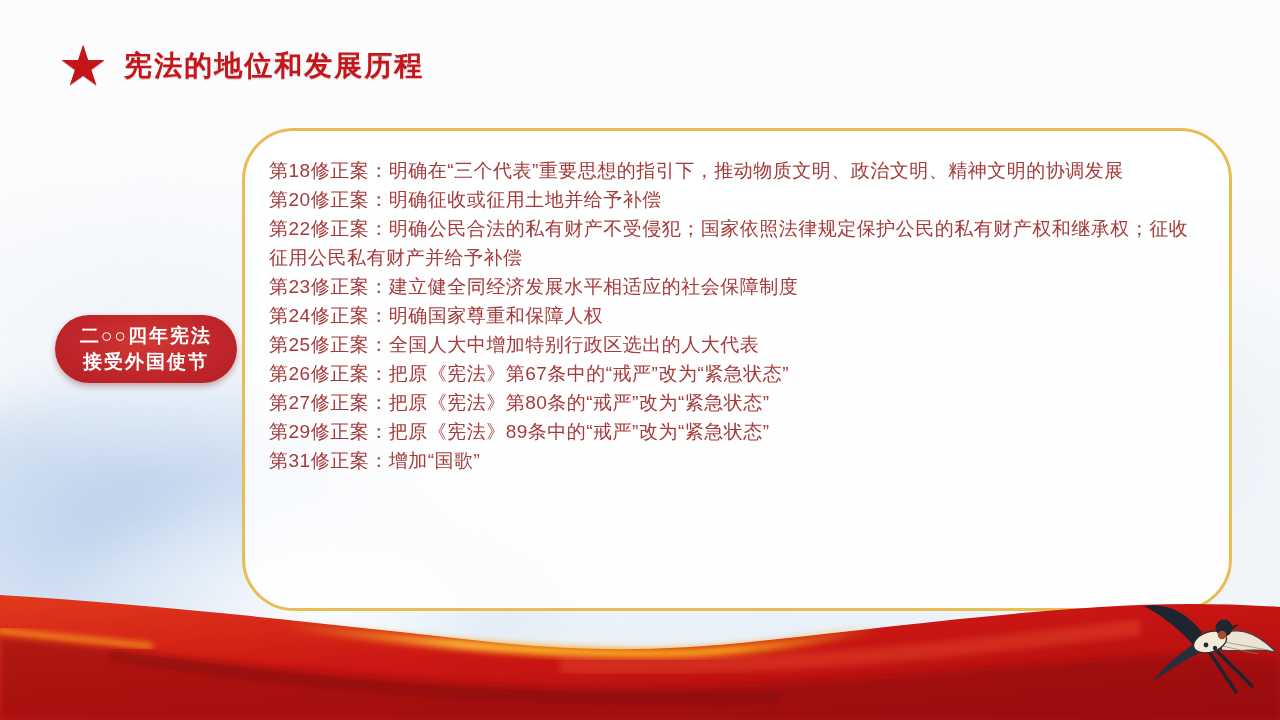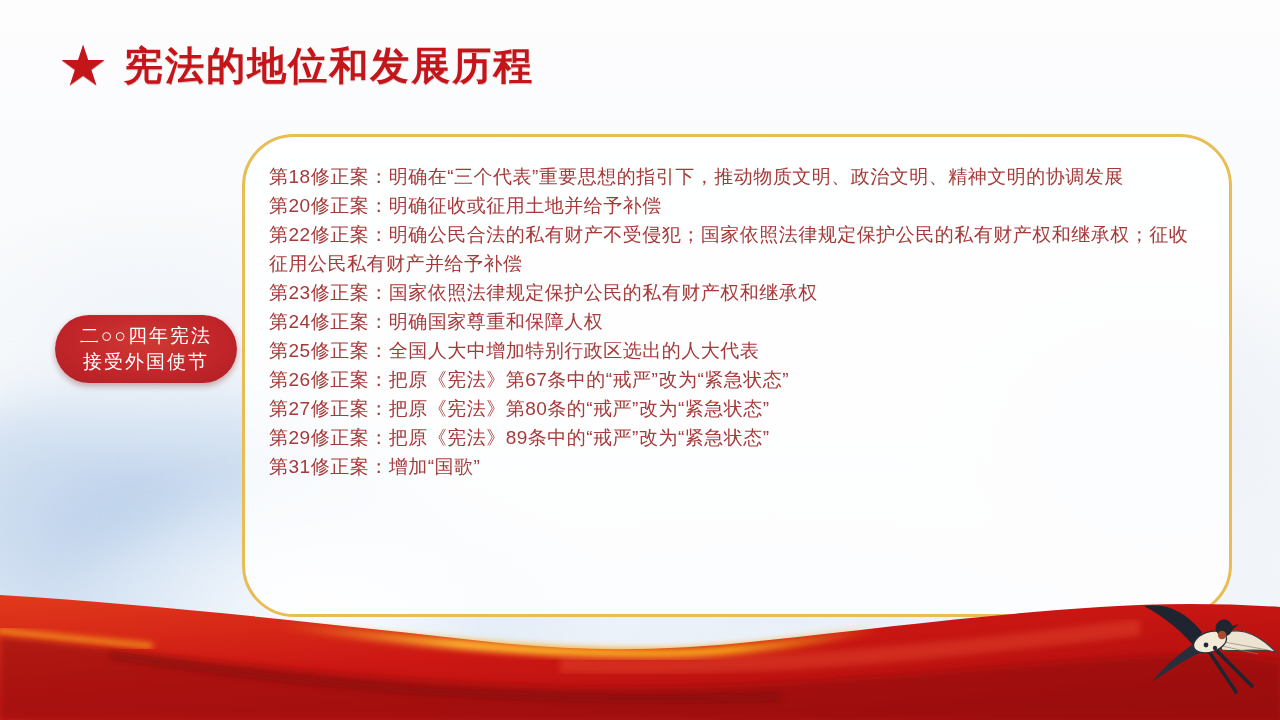--- a/index.html
+++ b/index.html
@@ -21,43 +21,43 @@
     background:radial-gradient(ellipse at 50% 50%, rgba(238,244,250,.9) 0%, rgba(248,250,253,0) 75%); }
   .cloud.c4{ right:-80px; top:260px; width:420px; height:320px;
     background:radial-gradient(ellipse at 50% 50%, rgba(225,233,244,.6) 0%, rgba(245,248,252,0) 75%); }
   .cloud.c5{ left:420px; top:520px; width:700px; height:220px;
     background:radial-gradient(ellipse at 50% 50%, rgba(228,237,247,.65) 0%, rgba(248,250,253,0) 78%); }
 
   
   .header{ position:absolute; left:58px; top:38px; display:flex; align-items:center; gap:16px; }
   .star{ font-size:56px; line-height:56px; color:#c4161a;
     text-shadow:0 1px 0 rgba(140,10,10,.35); }
-  .title{ font-size:39px; line-height:52px; font-weight:900; color:#c4161a;
+  .title{ font-size:28px; line-height:52px; font-weight:900; color:#c4161a;
     letter-spacing:2px; text-shadow:0 1px 1px rgba(150,15,15,.3); }
 
   
   .panel{
-    position:absolute; left:242px; top:134px; width:990px; height:483px;
+    position:absolute; left:242px; top:128px; width:990px; height:483px;
     background:rgba(255,255,255,.82);
     border:3px solid #e9bd55; border-radius:52px;
     padding:25px 26px 0 24px;
   }
   .panel .line{
     font-size:19px; line-height:29px; color:#a63a3a;
     letter-spacing:.5px; white-space:normal;
   }
 
   
   .badge{
     position:absolute; left:55px; top:315px; width:182px; height:68px;
     background:radial-gradient(ellipse at 50% 40%, #cf3a34 0%, #c2262a 55%, #b01f24 100%);
     border-radius:34px; display:flex; flex-direction:column; align-items:center; justify-content:center;
     box-shadow:0 3px 6px rgba(120,20,20,.35);
   }
-  .badge .b-line{ color:#ffffff; font-size:19px; line-height:26px; font-weight:normal; letter-spacing:2px; }
+  .badge .b-line{ color:#ffffff; font-size:19px; line-height:26px; font-weight:bold; letter-spacing:2px; }
 
   
   .ribbon{ position:absolute; left:0; top:535px; width:1280px; height:185px; }
 
   
   .swallow{ position:absolute; left:1140px; top:590px; width:140px; height:118px; }
 </style>
 </head>
 <body>
 
@@ -71,21 +71,21 @@
 
   <div class="header">
     <span class="star">★</span>
     <h1 class="title">宪法的地位和发展历程</h1>
   </div>
 
   <div class="panel">
     <div class="line">第18修正案：明确在“三个代表”重要思想的指引下，推动物质文明、政治文明、精神文明的协调发展</div>
     <div class="line">第20修正案：明确征收或征用土地并给予补偿</div>
     <div class="line">第22修正案：明确公民合法的私有财产不受侵犯；国家依照法律规定保护公民的私有财产权和继承权；征收征用公民私有财产并给予补偿</div>
-    <div class="line">第23修正案：国家依照法律规定保护公民的私有财产权和继承权</div>
+    <div class="line">第23修正案：建立健全同经济发展水平相适应的社会保障制度</div>
     <div class="line">第24修正案：明确国家尊重和保障人权</div>
     <div class="line">第25修正案：全国人大中增加特别行政区选出的人大代表</div>
     <div class="line">第26修正案：把原《宪法》第67条中的“戒严”改为“紧急状态”</div>
     <div class="line">第27修正案：把原《宪法》第80条的“戒严”改为“紧急状态”</div>
     <div class="line">第29修正案：把原《宪法》89条中的“戒严”改为“紧急状态”</div>
     <div class="line">第31修正案：增加“国歌”</div>
   </div>
 
   <div class="badge">
     <span class="b-line">二○○四年宪法</span>

